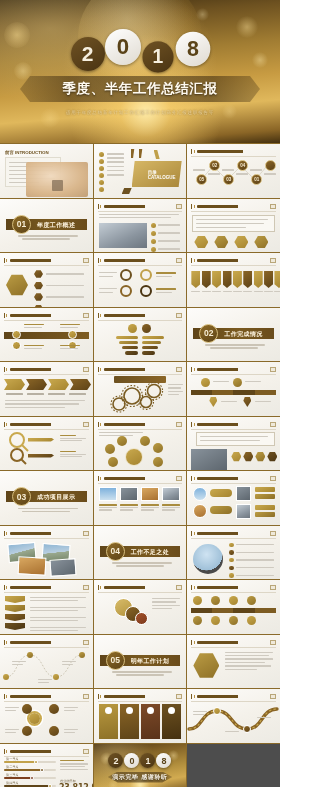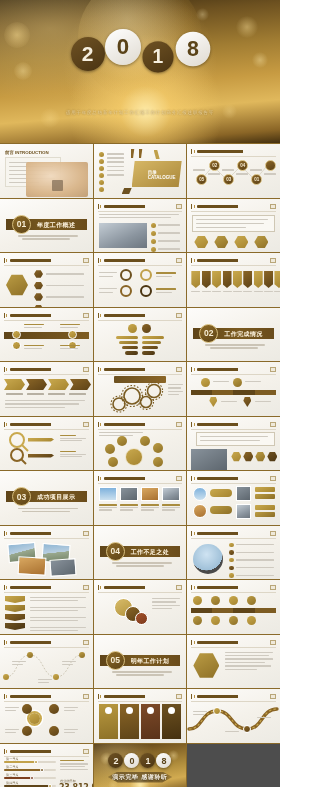--- a/index.html
+++ b/index.html
@@ -159,20 +159,23 @@
     <div class="bokeh b6"></div>
     <div class="bokeh b7"></div>
 
     <div class="year-row">
       <span class="digit dark d2">2</span>
       <span class="digit light d0">0</span>
       <span class="digit dark d1">1</span>
       <span class="digit light d8">8</span>
     </div>
 
+    <div class="title-band">
+      <span class="t">季度、半年工作总结汇报</span>
+    </div>
     <div class="cover-sub">适用于年度总结新年计划工作汇报工作计划商务汇报述职报告等</div>
   </div>
 
   <div class="grid">
 
     <div class="slide">
       <div style="position:absolute;left:5px;top:6px;font-size:4.4px;font-weight:bold;color:#6b4f1d">前言 INTRODUCTION</div>
       <div style="position:absolute;left:5px;top:13px;width:56px;height:30px;background:#f7f5ef;border:.6px solid #e0dccf">
         <i class="txt" style="position:absolute;left:3px;top:4px;width:48px;height:1.4px;display:block"></i>
         <i class="txt" style="position:absolute;left:3px;top:8px;width:44px;height:1.4px;display:block"></i>

